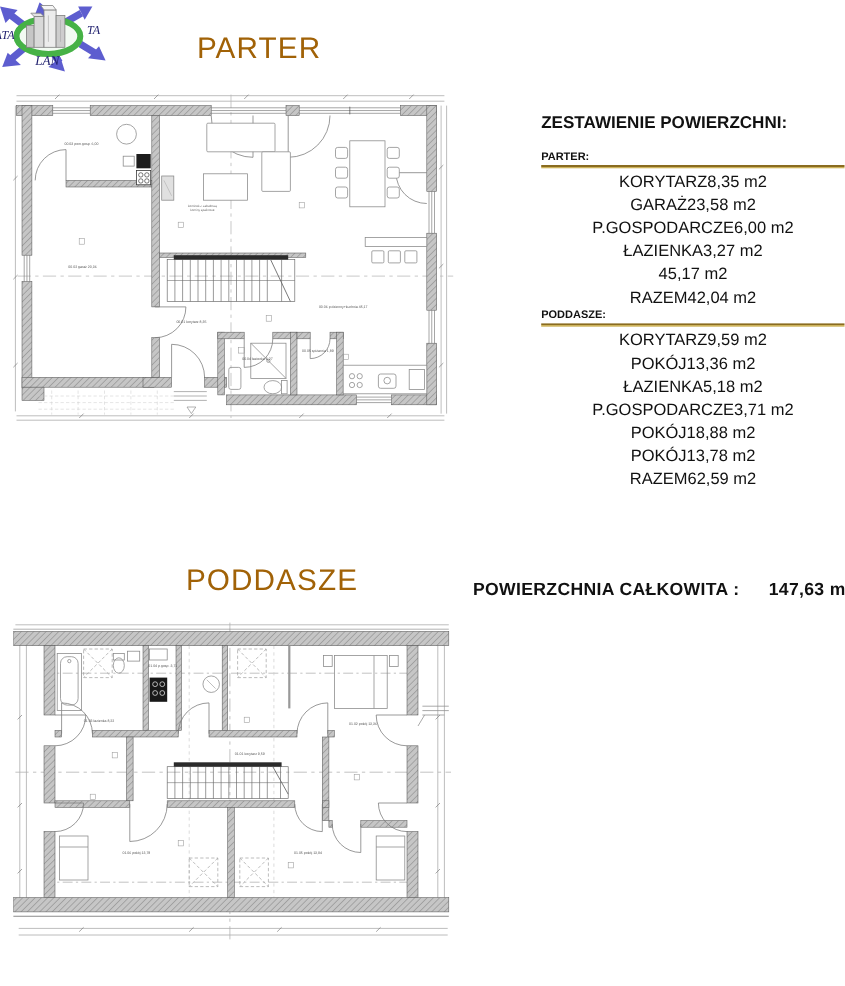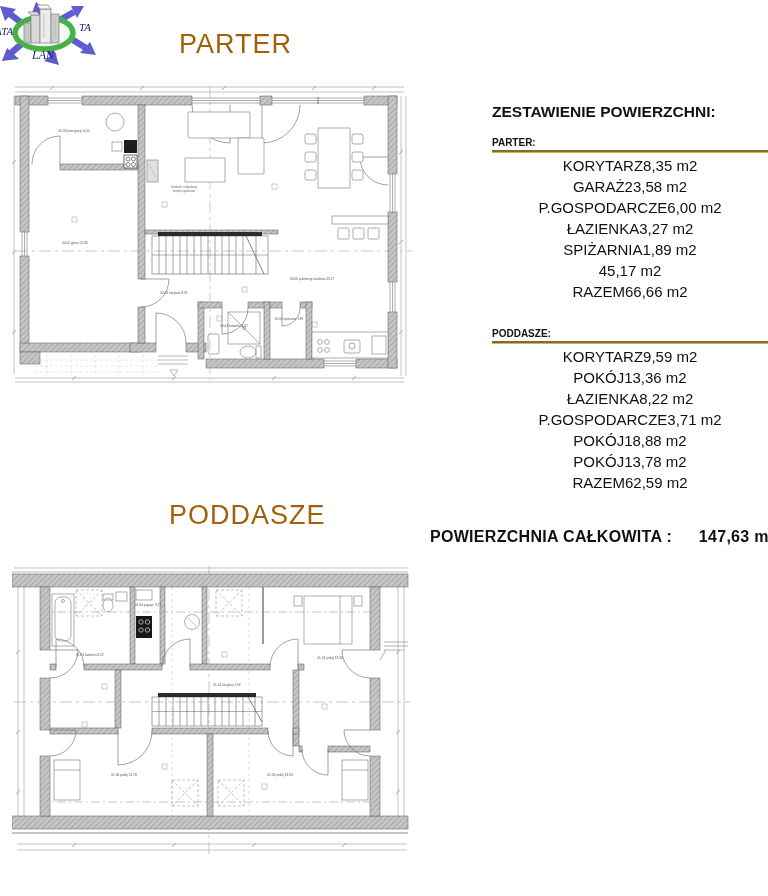--- a/index.html
+++ b/index.html
@@ -1,32 +1,32 @@
 <!DOCTYPE html>
 <html><head>
 <meta charset="utf-8">
 <style>
   html,body{margin:0;padding:0;background:#fff;}
   .canvas{position:relative;width:768px;height:896px;background:#ffffff;overflow:hidden;
           font-family:"Liberation Sans",sans-serif;color:#111;}
   .plan-heading{position:absolute;font-size:27px;letter-spacing:1px;color:#a16207;white-space:nowrap;}
   #h-parter{left:179px;top:29px;}
-  #h-poddasze{left:169px;top:500px;}
+  #h-poddasze{left:169px;top:512px;}
   .plan-svg{position:absolute;}
   #logo-svg{position:absolute;left:-6px;top:2px;}
   #parter-svg{left:12px;top:84px;}
   #poddasze-svg{left:12px;top:564px;}
   .summary{position:absolute;left:492px;top:103px;width:276px;}
   .summary-title{font-size:15.5px;font-weight:bold;margin-bottom:16px;white-space:nowrap;}
   .section-label{font-size:10px;font-weight:bold;}
   .gold-rule{height:3px;margin:2px 0 2px 0;
              background:linear-gradient(to bottom,#8a6c20 0 60%,#cdb35c 60% 100%);}
   .area-row{display:flex;justify-content:center;height:21px;line-height:21px;font-size:15px;}
   .rv{white-space:nowrap;}
-  .section2{margin-top:26px;}
+  .section2{}
   .total-line{position:absolute;left:430px;top:528px;width:348px;display:flex;
               justify-content:space-between;font-size:16px;font-weight:bold;letter-spacing:0.3px;
               white-space:nowrap;}
   svg text.rl{font-size:3.2px;fill:#555;}
   svg text.nt{font-size:2.8px;fill:#666;}
 </style>
 </head>
 <body>
 
 <div class="canvas">
@@ -442,46 +442,42 @@
       </div>
       <div class="area-row">
         <span class="rn">P.GOSPODARCZE</span>
         <span class="rv">6,00 m2</span>
       </div>
       <div class="area-row">
         <span class="rn">ŁAZIENKA</span>
         <span class="rv">3,27 m2</span>
       </div>
       <div class="area-row">
-        <span class="rn">SPIŻARNIA</span>
-        <span class="rv">1,89 m2</span>
-      </div>
-      <div class="area-row">
         <span class="rv">45,17 m2</span>
       </div>
       <div class="area-row">
         <span class="rn">RAZEM</span>
-        <span class="rv">66,66 m2</span>
+        <span class="rv">42,04 m2</span>
       </div>
     </div>
 
     <div class="section2">
       <div class="section-label">PODDASZE:</div>
       <div class="gold-rule"></div>
       <div class="area-row">
         <span class="rn">KORYTARZ</span>
         <span class="rv">9,59 m2</span>
       </div>
       <div class="area-row">
         <span class="rn">POKÓJ</span>
         <span class="rv">13,36 m2</span>
       </div>
       <div class="area-row">
         <span class="rn">ŁAZIENKA</span>
-        <span class="rv">8,22 m2</span>
+        <span class="rv">5,18 m2</span>
       </div>
       <div class="area-row">
         <span class="rn">P.GOSPODARCZE</span>
         <span class="rv">3,71 m2</span>
       </div>
       <div class="area-row">
         <span class="rn">POKÓJ</span>
         <span class="rv">18,88 m2</span>
       </div>
       <div class="area-row">

